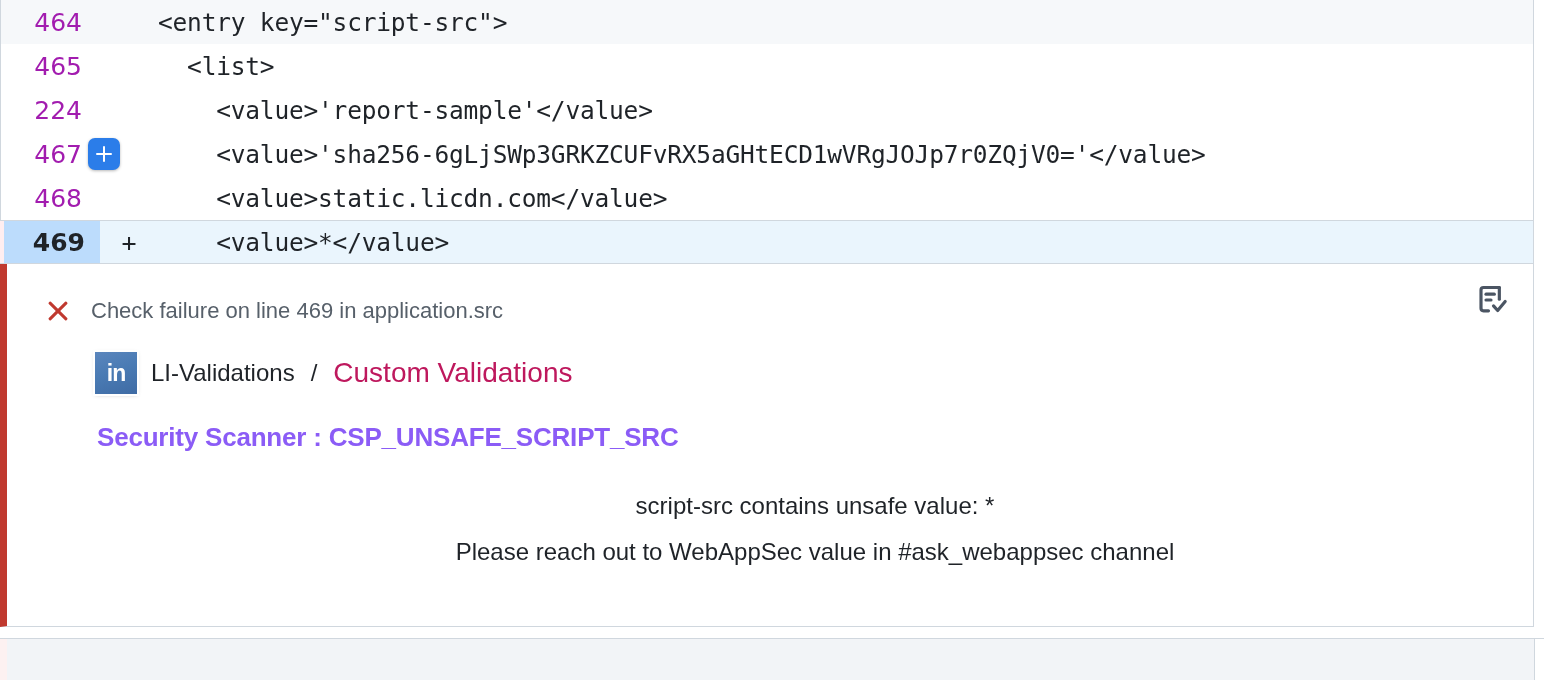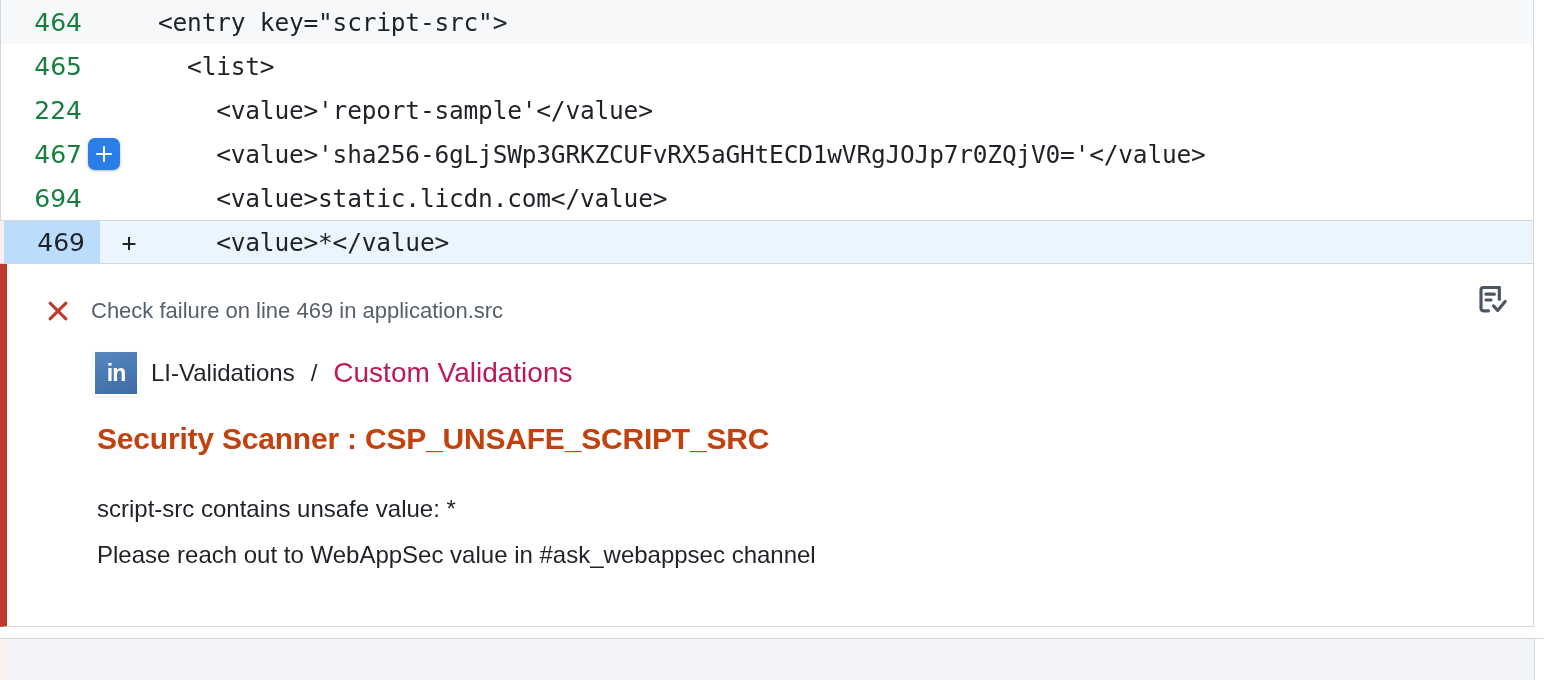--- a/index.html
+++ b/index.html
@@ -42,30 +42,31 @@
 
   .gutter {
     flex: 0 0 100px;
     width: 100px;
     display: flex;
     align-items: center;
     justify-content: flex-end;
     padding-right: 18px;
     font-family: "DejaVu Sans", sans-serif;
     font-size: 25px;
-    color: #15803d;
+    color: #a21caf;
     border-left: 1px solid #d0d7de;
     position: relative;
     user-select: none;
   }
   .diff-row.added .gutter {
     background: #bcdcfc;
     color: #1f2328;
     border-left: 4px solid #ffeef0;
     padding-right: 15px;
+    font-weight: bold;
   }
 
   .marker {
     flex: 0 0 58px;
     display: flex;
     align-items: center;
     justify-content: center;
     font-family: "DejaVu Sans Mono", monospace;
     font-size: 25px;
     color: #1f2328;
@@ -188,32 +189,33 @@
     padding: 0 2px;
   }
   .src-sub {
     font-size: 28px;
     color: #be185d;
   }
 
   .ann-title {
     padding-left: 90px;
     margin-top: 28px;
-    font-size: 30px;
+    font-size: 26px;
     font-weight: bold;
-    color: #c2410c;
+    color: #8b5cf6;
     letter-spacing: -0.2px;
   }
 
   .ann-body {
     padding-left: 90px;
     margin-top: 30px;
     font-size: 24px;
     color: #1f2328;
     line-height: 46px;
+    text-align: center;
   }
   .ann-body div { white-space: pre; }
 
   .report-icon {
     position: absolute;
     top: 16px;
     right: 22px;
     width: 40px;
     height: 40px;
     cursor: pointer;
@@ -269,21 +271,21 @@
     </div>
 
     <div class="diff-row">
       <div class="gutter">467</div>
       <button class="add-comment-btn"></button>
       <div class="marker"></div>
       <div class="code">    &lt;value&gt;'sha256-6gLjSWp3GRKZCUFvRX5aGHtECD1wVRgJOJp7r0ZQjV0='&lt;/value&gt;</div>
     </div>
 
     <div class="diff-row">
-      <div class="gutter">694</div>
+      <div class="gutter">468</div>
       <div class="marker"></div>
       <div class="code">    &lt;value&gt;static.licdn.com&lt;/value&gt;</div>
     </div>
 
     <div class="diff-row added">
       <div class="gutter">469</div>
       <div class="marker">+</div>
       <div class="code">    &lt;value&gt;*&lt;/value&gt;</div>
     </div>
 

